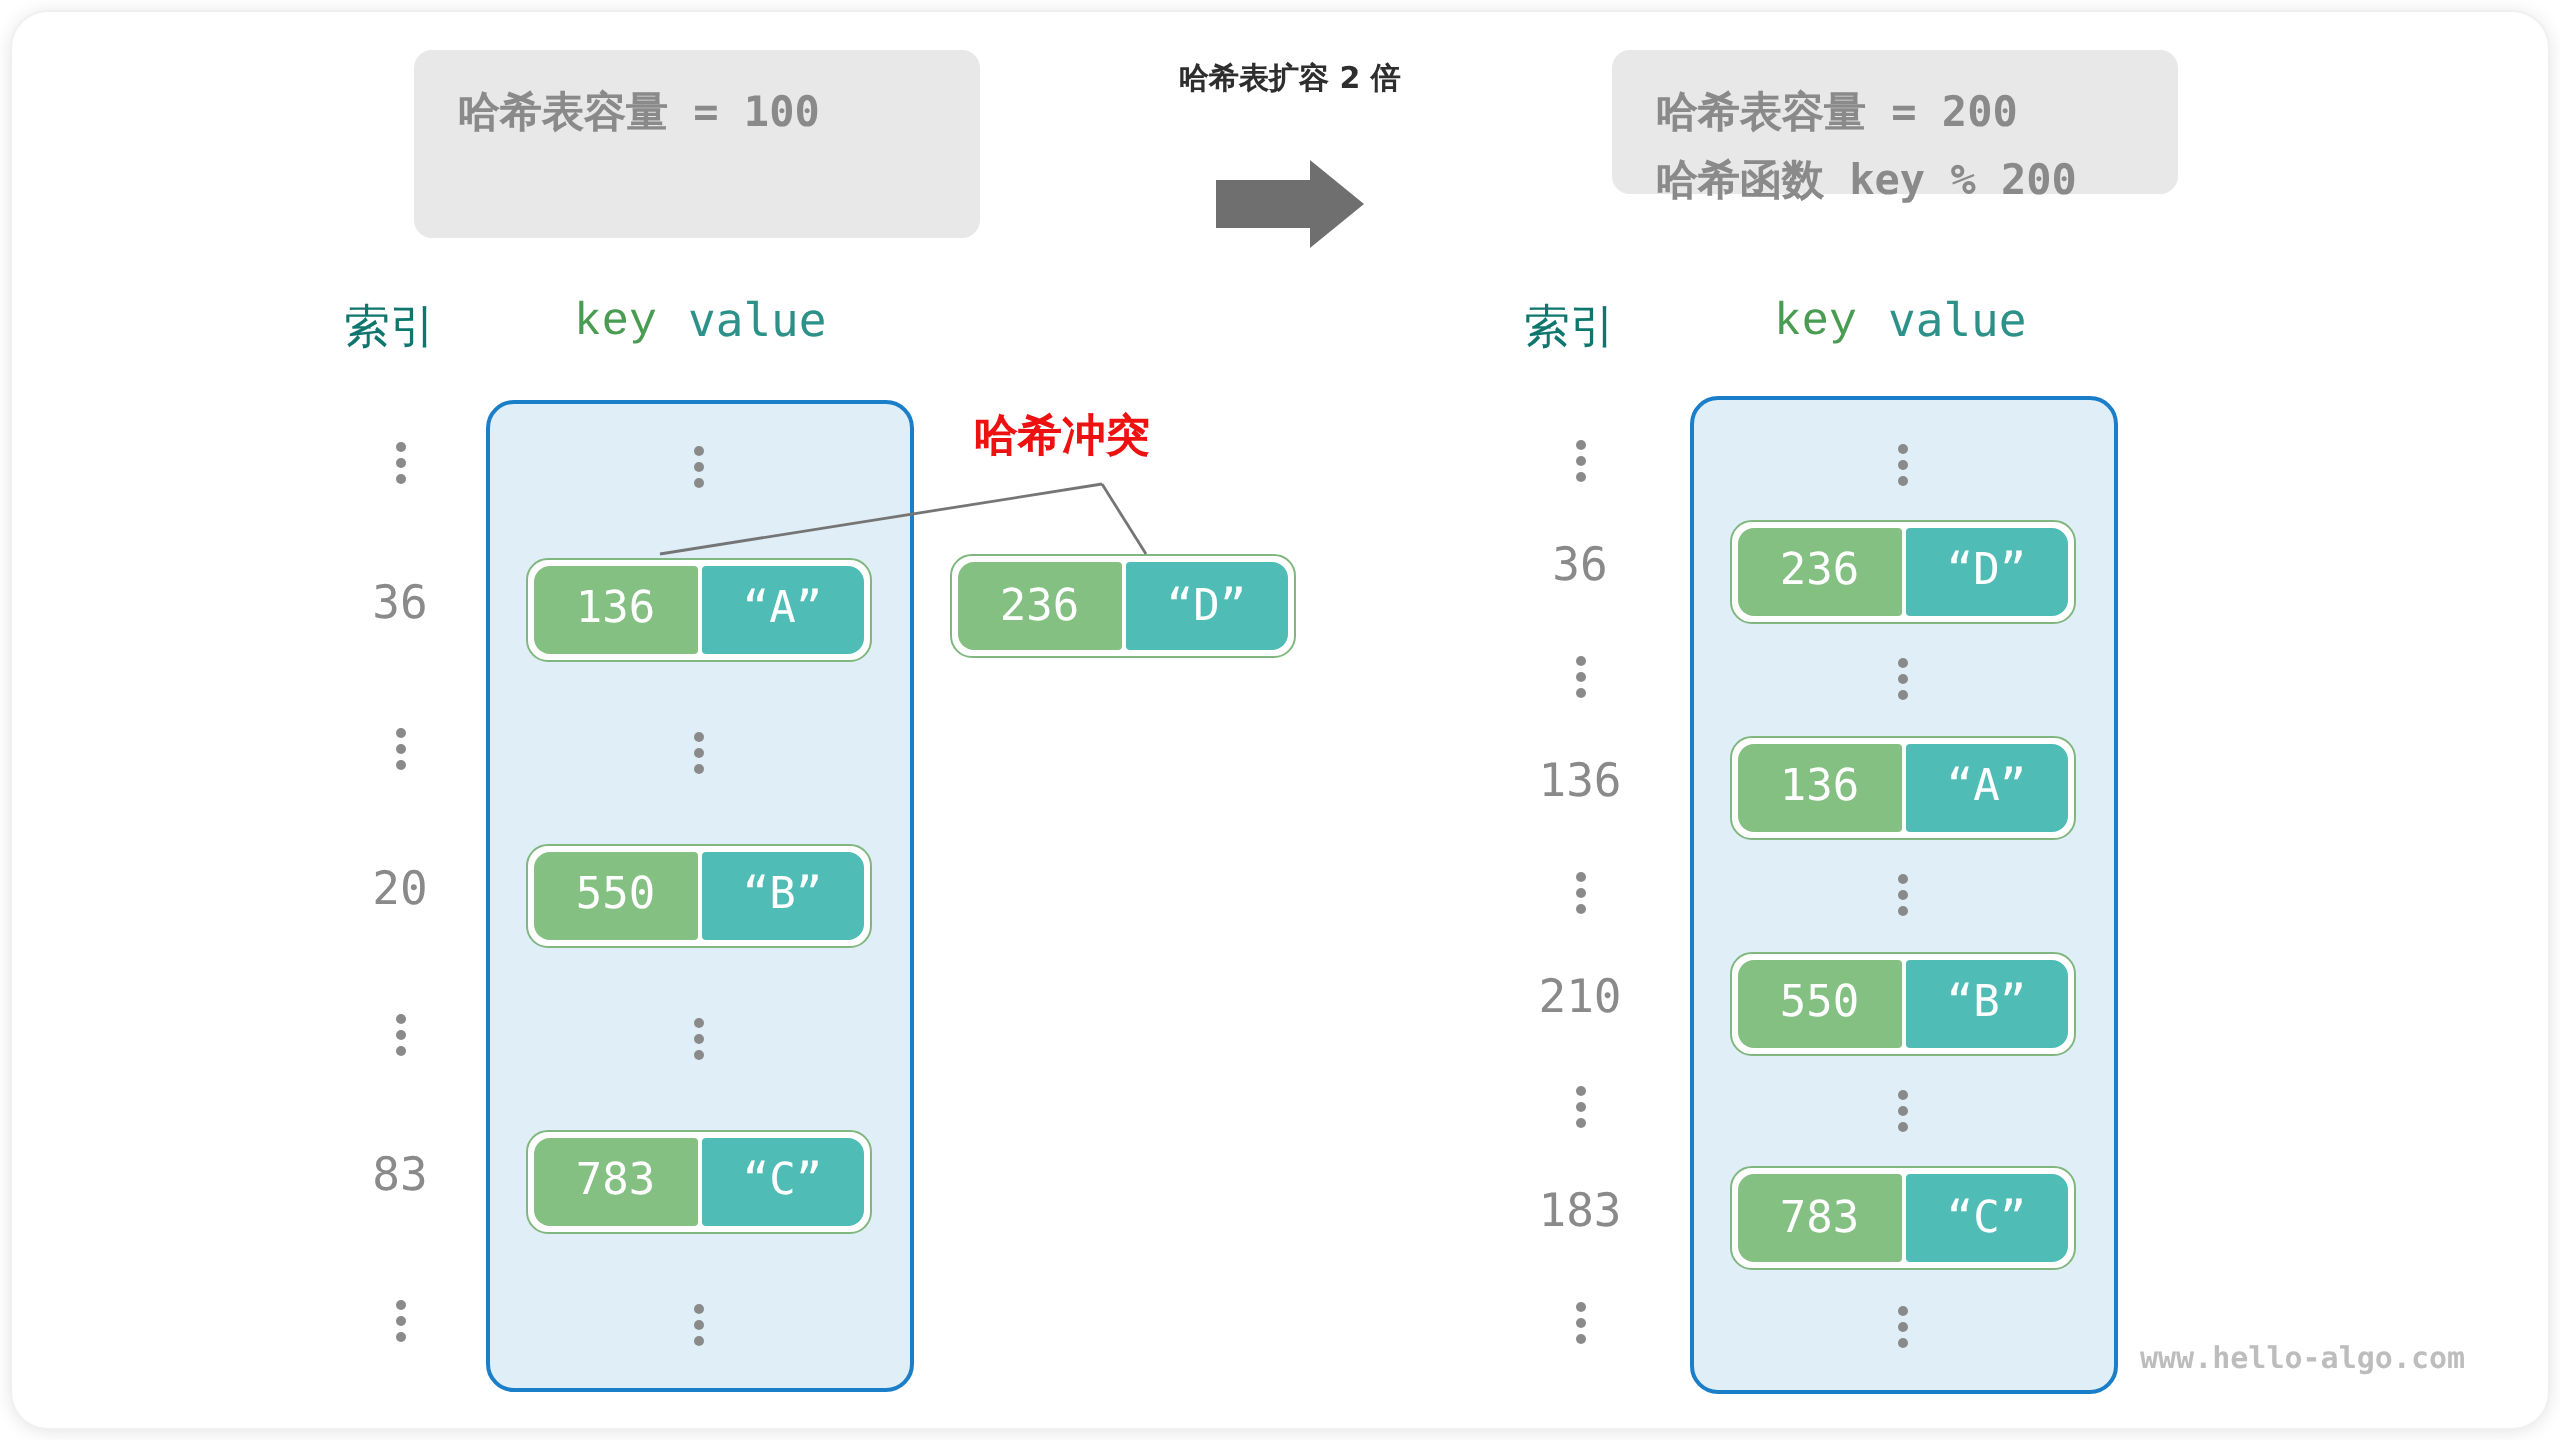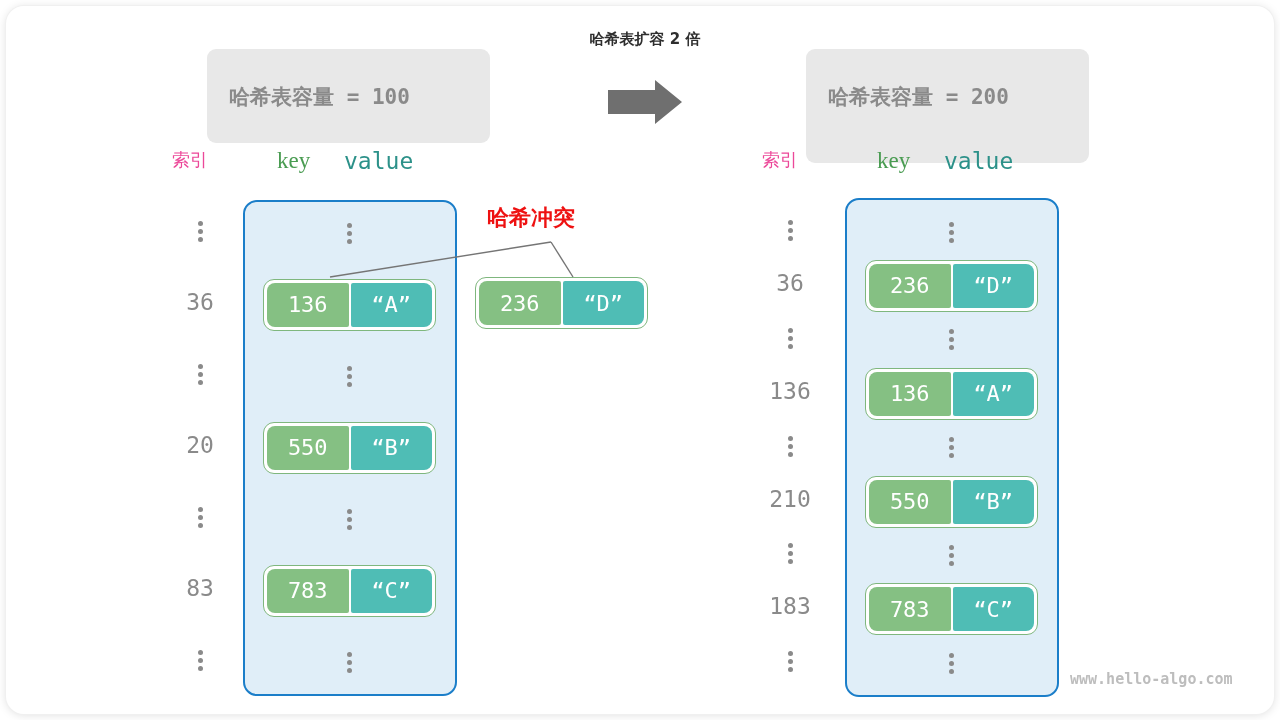--- a/index.html
+++ b/index.html
@@ -25,36 +25,35 @@
     border-radius: 18px;
     background: #ffffff;
     box-shadow: 0 0 0 1px #f0f0f0, 0 1px 10px rgba(0,0,0,0.13);
   }
 
   
   .info-box {
     position: absolute;
     background: #e8e8e8;
     border-radius: 9px;
-    padding: 31px 22px 16px 22px;
+    padding: 14px 22px 16px 22px;
     box-sizing: border-box;
     color: #8a8a8a;
-    margin-top: 24px;
   }
   .info-line {
     font-family: "DejaVu Sans Mono", monospace;
     font-size: 21px;
     font-weight: bold;
     line-height: 34px;
     white-space: pre;
     color: #8a8a8a;
     letter-spacing: 0px;
   }
   #info-left  { left: 207px; top: 25px; width: 283px; height: 94px; }
-  #info-right { left: 806px; top: 25px; width: 283px; height: 114px; }
+  #info-right { left: 806px; top: 25px; width: 283px; height: 72px; }
 
   
   #expand-title {
     position: absolute;
     left: 525px;
     top: 30px;
     width: 240px;
     text-align: center;
     font-size: 15px;
     font-weight: bold;
@@ -70,31 +69,32 @@
     height: 52px;
   }
 
   
   .col-headers {
     position: absolute;
     height: 34px;
   }
   .hdr-index {
     position: absolute;
-    font-size: 18px;
-    color: #ec4899;
+    font-size: 23px;
+    color: #0f766e;
     font-family: "DejaVu Sans", sans-serif;
     white-space: pre;
   }
   .hdr-key {
     position: absolute;
     font-size: 23px;
     color: #4a9c52;
-    font-family: Liberation Serif, serif;
-    white-space: pre;
+    font-family: Liberation Mono, monospace;
+    white-space: pre;
+    margin-left: 10px;
   }
   .hdr-value {
     position: absolute;
     font-size: 23px;
     color: #2c9189;
     font-family: "DejaVu Sans Mono", monospace;
     white-space: pre;
   }
 
   
@@ -227,20 +227,21 @@
 
   <div id="expand-title">哈希表扩容 2 倍</div>
   <div id="arrow-wrap">
     <svg width="240" height="52" viewBox="0 0 240 52">
       <path d="M 83 14 L 130 14 L 130 4 L 157 26 L 130 48 L 130 38 L 83 38 Z" fill="#6f6f6f"></path>
     </svg>
   </div>
 
   <div class="info-box" id="info-right">
     <div class="info-line">哈希表容量 = 200</div>
+    <div class="info-line">哈希函数 key % 200</div>
   </div>
 
   <div class="col-headers" style="left:0; top:148px;">
     <div class="hdr-index" style="left:172px; top:0;">索引</div>
     <div class="hdr-key" style="left:277px; top:0;">key</div>
     <div class="hdr-value" style="left:344px; top:0;">value</div>
   </div>
 
   <div class="col-headers" style="left:0; top:148px;">
     <div class="hdr-index" style="left:762px; top:0;">索引</div>

